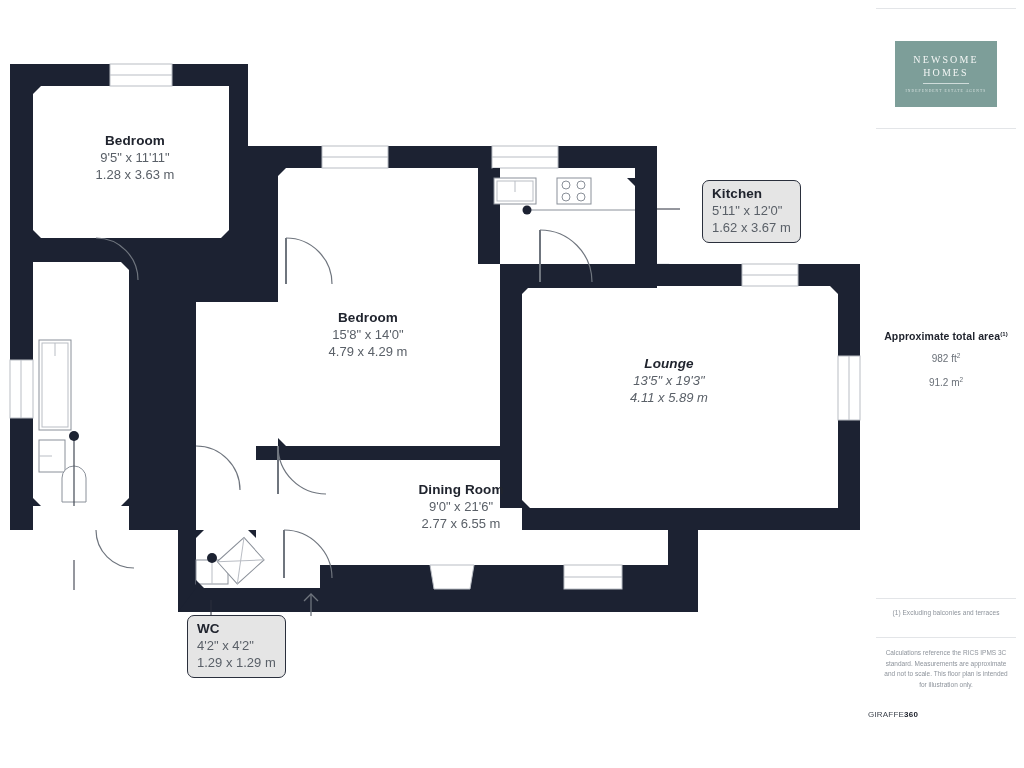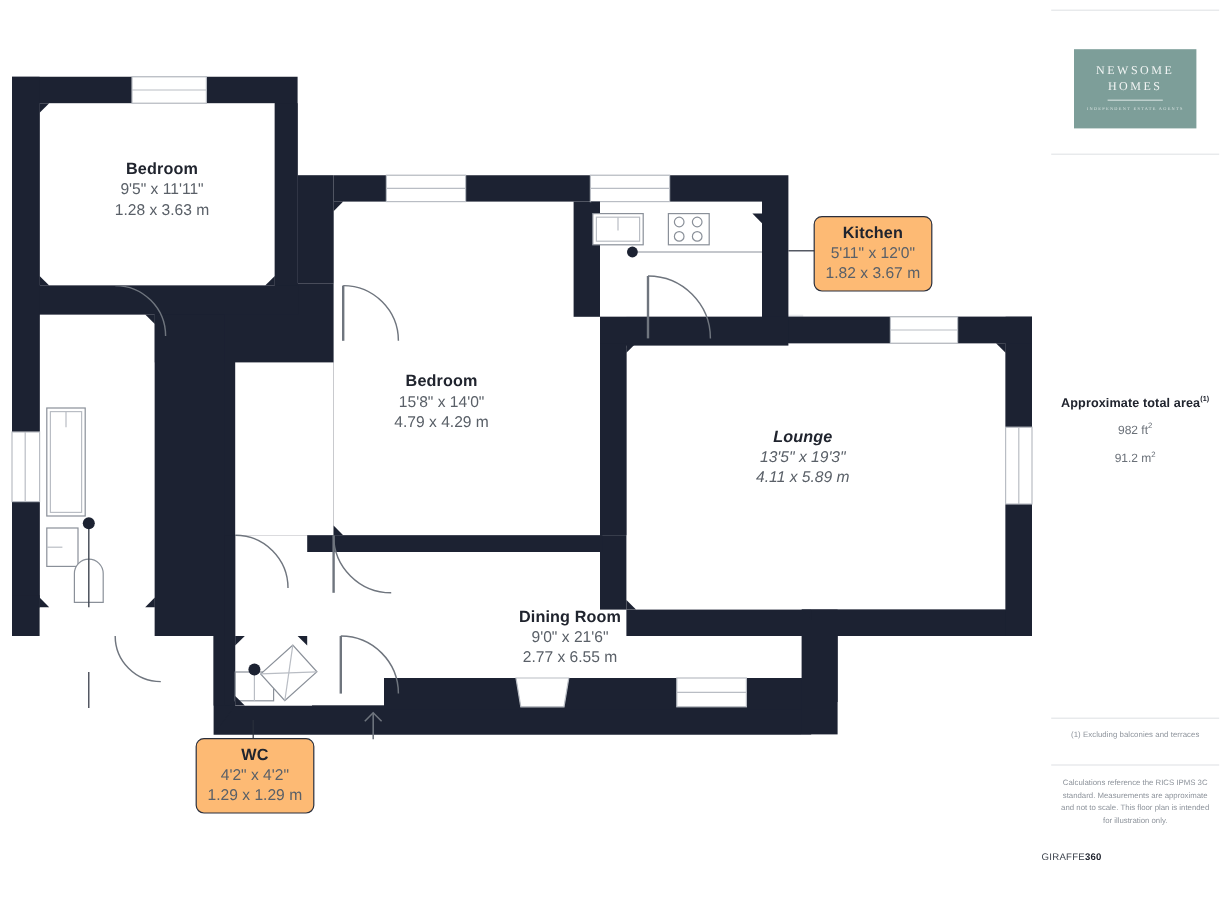--- a/index.html
+++ b/index.html
@@ -35,23 +35,23 @@
   .room-name{
     font-size:13.5px;font-weight:bold;color:#20242e;line-height:16px;
     letter-spacing:.1px;
   }
   .room-dim{
     font-size:13px;color:#5a6068;line-height:17px;font-weight:400;
   }
 
   
   .callout{
-    position:absolute;z-index:32;background:#fdba74;
+    position:absolute;z-index:32;background:#e5e5e5;
     border:1px solid #2a2f3c;border-radius:7px;
-    padding:5px 9px 6px 9px;text-align:center;white-space:nowrap;
+    padding:5px 9px 6px 9px;text-align:left;white-space:nowrap;margin-left:24px;
   }
   .callout .room-name{font-size:13.5px;}
   .callout .room-dim{font-size:13px;}
 
   
   .panel{
     position:absolute;left:868px;top:0;width:156px;height:768px;
     background:#fff;box-sizing:border-box;z-index:40;
   }
   .panel-rule{position:absolute;left:8px;width:140px;height:1px;background:#e3e5e8;}
@@ -279,30 +279,30 @@
     <div class="room-dim">15'8" x 14'0"</div>
     <div class="room-dim">4.79 x 4.29 m</div>
   </div>
 
   <div class="room-label" style="left:608px;top:356px;width:122px;font-style:italic;">
     <div class="room-name">Lounge</div>
     <div class="room-dim">13'5" x 19'3"</div>
     <div class="room-dim">4.11 x 5.89 m</div>
   </div>
 
-  <div class="room-label" style="left:412px;top:482px;width:126px;margin-top:24px;">
+  <div class="room-label" style="left:398px;top:482px;width:126px;">
     <div class="room-name">Dining Room</div>
     <div class="room-dim">9'0" x 21'6"</div>
     <div class="room-dim">2.77 x 6.55 m</div>
   </div>
 
   <div class="callout" style="left:678px;top:180px;">
     <div class="room-name">Kitchen</div>
     <div class="room-dim">5'11" x 12'0"</div>
-    <div class="room-dim">1.82 x 3.67 m</div>
+    <div class="room-dim">1.62 x 3.67 m</div>
   </div>
 
 
   <div class="callout" style="left:163px;top:615px;">
     <div class="room-name">WC</div>
     <div class="room-dim">4'2" x 4'2"</div>
     <div class="room-dim">1.29 x 1.29 m</div>
   </div>
 
   <div class="panel">

